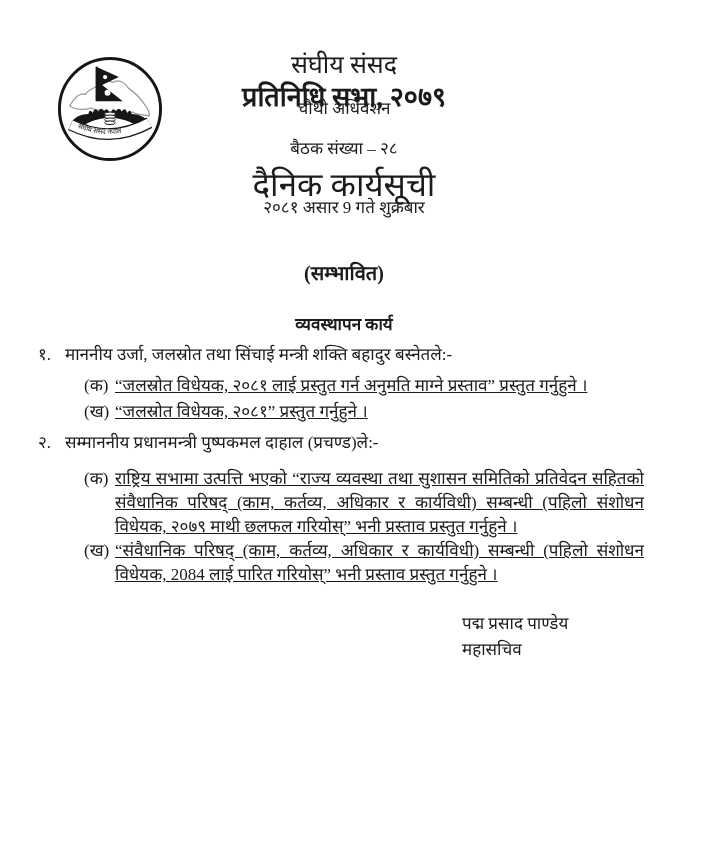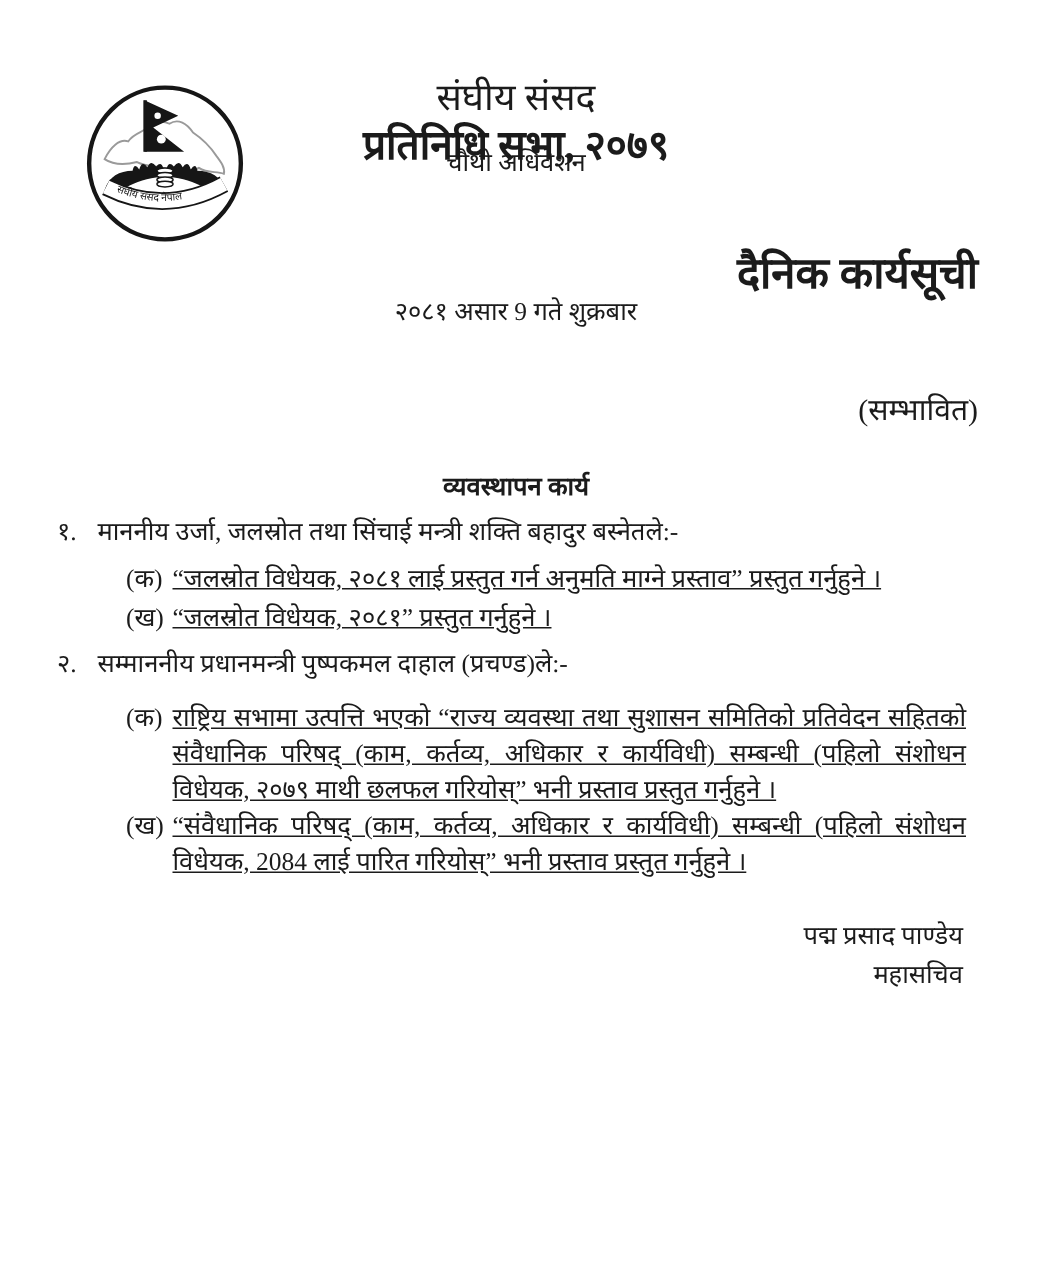--- a/index.html
+++ b/index.html
@@ -15,43 +15,43 @@
 
   
   .logo { position: absolute; left: 56px; top: 55px; width: 108px; height: 108px; }
 
   
   .hline { position: absolute; left: 36px; width: 616px; text-align: center; white-space: nowrap; }
   .h-parliament { top: 46px;  font-size: 25px; }
   .h-house      { top: 77px;  font-size: 27px; font-weight: bold; }
   .h-session    { top: 96px; font-size: 17px; }
   .h-meeting    { top: 136px; font-size: 17px; }
-  .h-doctitle   { top: 161px; font-size: 29px; font-weight: bold; text-align: right; }
+  .h-doctitle   { top: 161px; font-size: 33px; font-weight: normal; }
   .h-date       { top: 195px; font-size: 17px; }
   .h-time       { top: 225px; font-size: 17px; }
-  .h-tentative  { top: 259px; font-size: 20px; font-weight: normal; text-align: right; }
+  .h-tentative  { top: 259px; font-size: 20px; font-weight: bold; }
   .h-section    { top: 312px; font-size: 17px; font-weight: bold; }
 
   
   .content { position: absolute; left: 38px; top: 343px; width: 606px; font-size: 17px; line-height: 24px; }
   .item { display: flex; }
   .item .num { width: 27px; flex: 0 0 27px; }
   .item .itext { flex: 1; }
   .sub { display: flex; margin-left: 46px; }
   .sub .slabel { width: 31px; flex: 0 0 31px; }
   .sub .stext { flex: 1; text-decoration: underline; }
   .stext.justify { text-align: justify; }
   .mt7  { margin-top: 7px; }
   .mt2  { margin-top: 2px; }
   .mt11 { margin-top: 7px; }
   .mt12 { margin-top: 12px; }
   .mt0  { margin-top: 0px; }
 
   
-  .signature { position: absolute; left: 462px; top: 611px; width: 180px; text-align: right; font-size: 17px; line-height: 26px; }
+  .signature { position: absolute; left: 462px; top: 611px; width: 180px; text-align: left; font-size: 17px; line-height: 26px; }
 </style>
 </head>
 <body>
 
 <div class="page">
 
   <div class="logo">
     <svg viewBox="0 0 110 110" width="108" height="108">
       <circle cx="55" cy="55" r="51.5" fill="#ffffff" stroke="#161616" stroke-width="3"></circle>
 
@@ -76,20 +76,21 @@
       <path d="M15,71 Q55,91 95,69" fill="none" stroke="#ffffff" stroke-width="9.5"></path>
       <text font-size="7" fill="#161616">
         <textPath href="#bannerPath" startOffset="9%">संघीय संसद नेपाल</textPath>
       </text>
     </svg>
   </div>
 
   <div class="hline h-parliament">संघीय संसद</div>
   <div class="hline h-house">प्रतिनिधि सभा, २०७९</div>
   <div class="hline h-session">चौथो अधिवेशन</div>
+  <div class="hline h-meeting">बैठक संख्या – २८</div>
   <div class="hline h-doctitle">दैनिक कार्यसूची</div>
   <div class="hline h-date">२०८१ असार 9 गते शुक्रबार</div>
   <div class="hline h-tentative">(सम्भावित)</div>
 
   <div class="hline h-section">व्यवस्थापन कार्य</div>
 
   <div class="content">
 
     <div class="item">
       <span class="num">१.</span>

